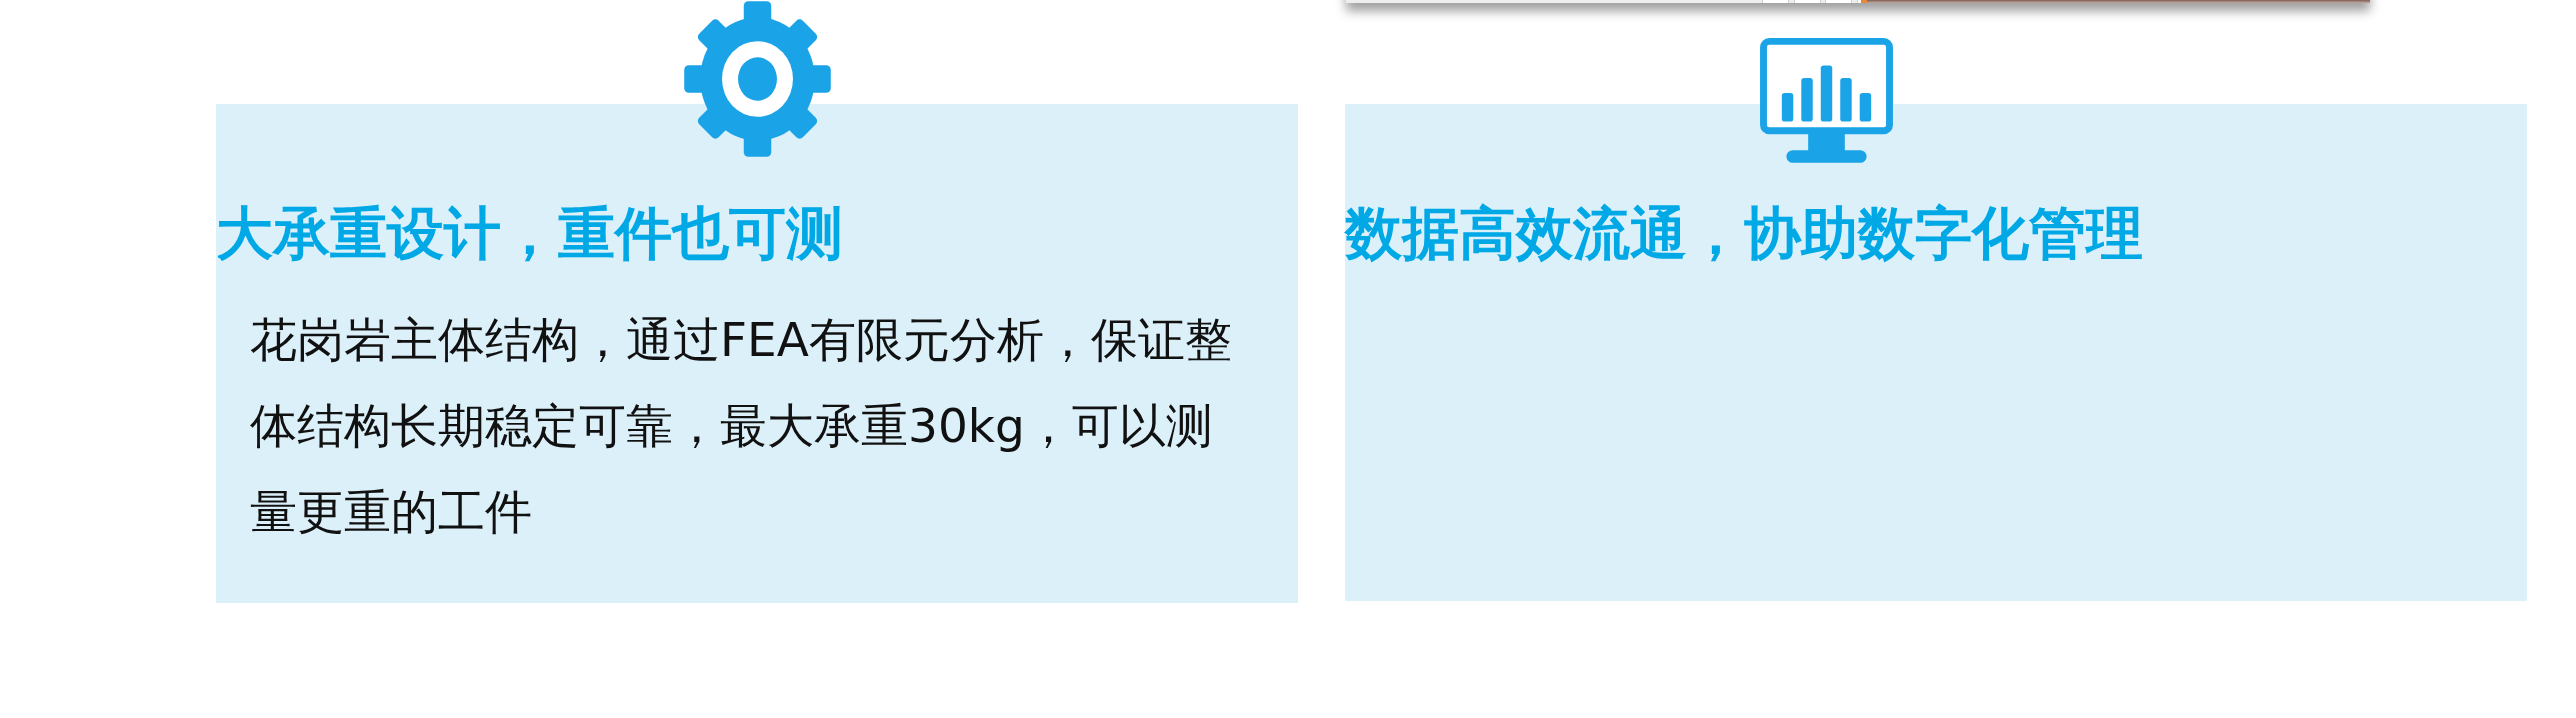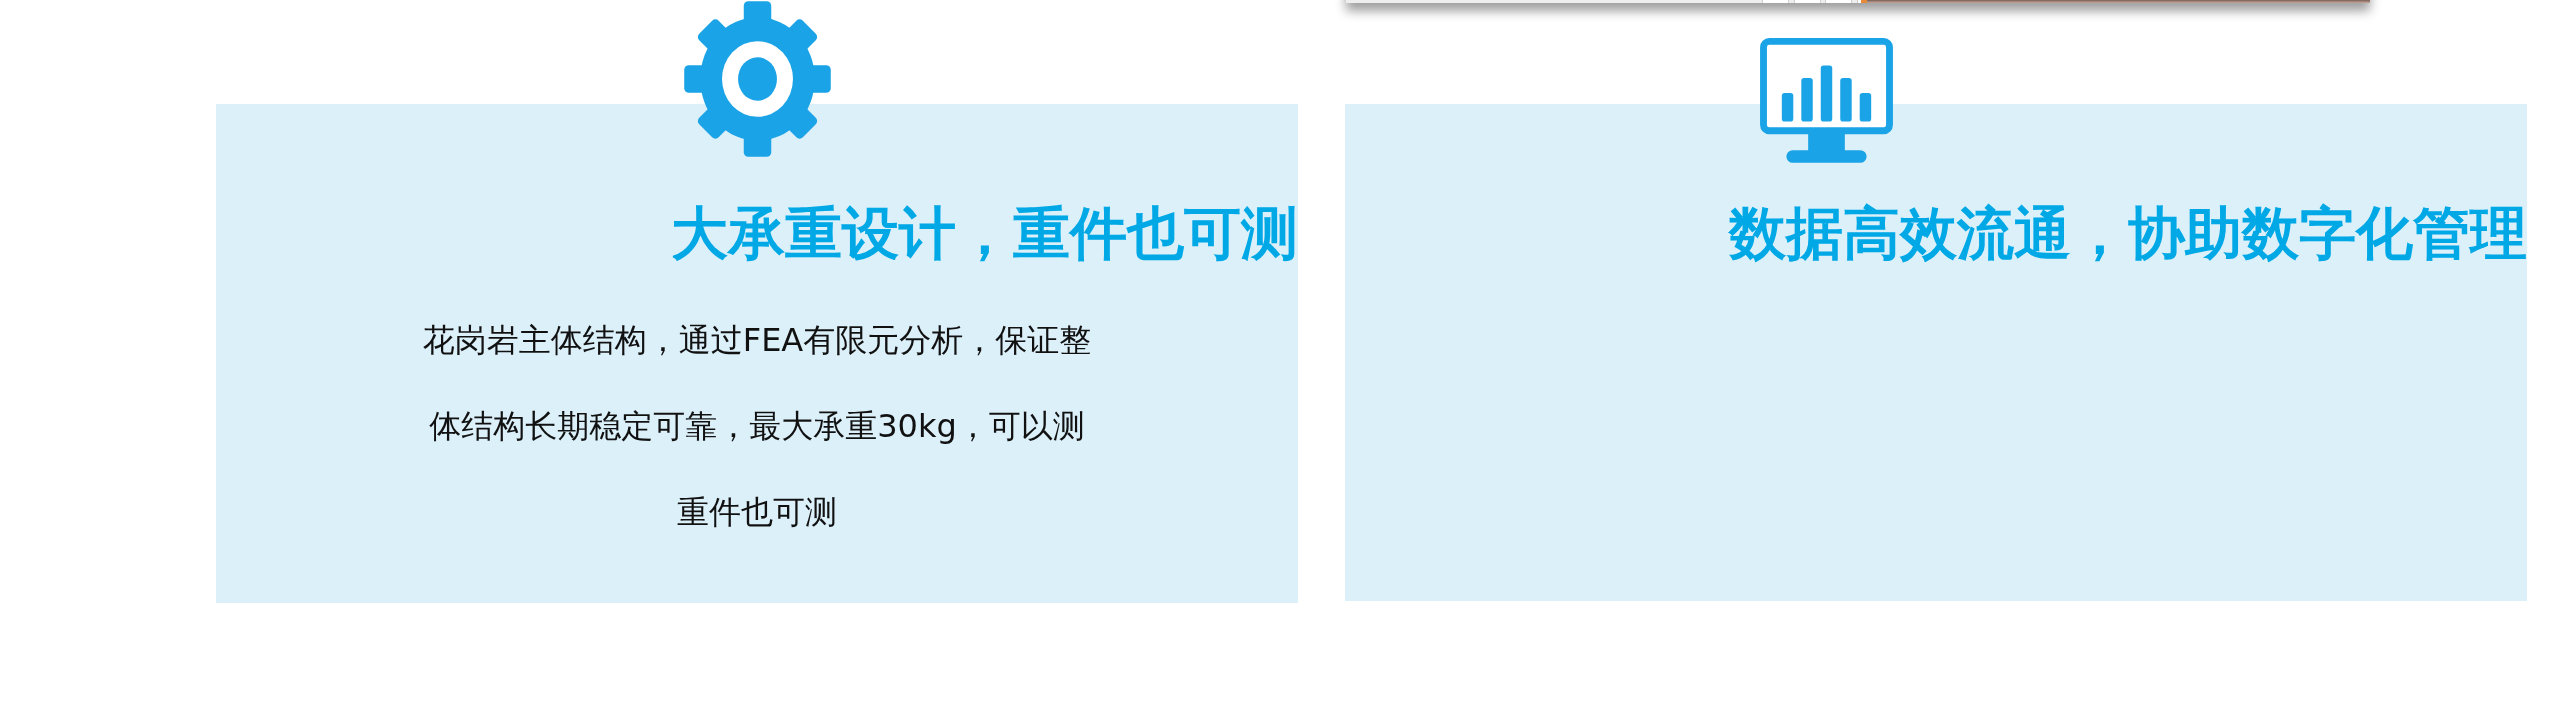--- a/index.html
+++ b/index.html
@@ -60,36 +60,35 @@
       background: #dcf0fa;
     }
     .card-1 { left: 216px; top: 104px; width: 1082px; height: 499px; }
     .card-2 { left: 1345px; top: 104px; width: 1182px; height: 497px; }
 
     .card-title {
       position: absolute;
       left: 0;
       right: 0;
       top: 95px;
-      text-align: right;
+      text-align: left;
       color: #00a8e6;
       font-weight: bold;
       font-size: 57px;
       line-height: 69px;
       letter-spacing: 0px;
       white-space: nowrap;
     }
     .card-body {
       position: absolute;
       left: 34px;
       right: 34px;
       top: 193px;
-      text-align: center;
       color: #111111;
-      font-size: 32px;
+      font-size: 47px;
       line-height: 86px;
     }
     .card-body .line {
       display: block;
       white-space: nowrap;
     }
 
     .icon {
       position: absolute;
     }
@@ -108,21 +107,21 @@
   </div>
   <div class="accent"></div>
   <div class="dark"></div>
 </div>
 
 <div class="card card-1">
   <div class="card-title">大承重设计，重件也可测</div>
   <div class="card-body">
     <span class="line">花岗岩主体结构，通过FEA有限元分析，保证整</span>
     <span class="line">体结构长期稳定可靠，最大承重30kg，可以测</span>
-    <span class="line">重件也可测</span>
+    <span class="line">量更重的工件</span>
   </div>
 </div>
 
 <div class="card card-2">
   <div class="card-title">数据高效流通，协助数字化管理</div>
 </div>
 
 <div class="icon gear-icon">
   <svg width="147" height="158" viewBox="0 0 256 276" xmlns="http://www.w3.org/2000/svg">
     <g transform="translate(128,138)">

